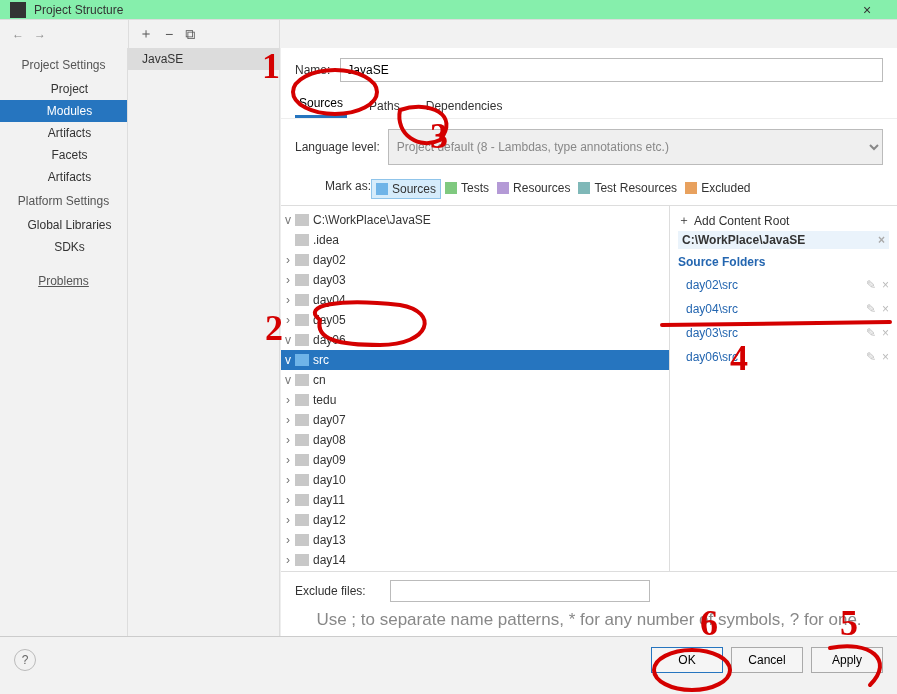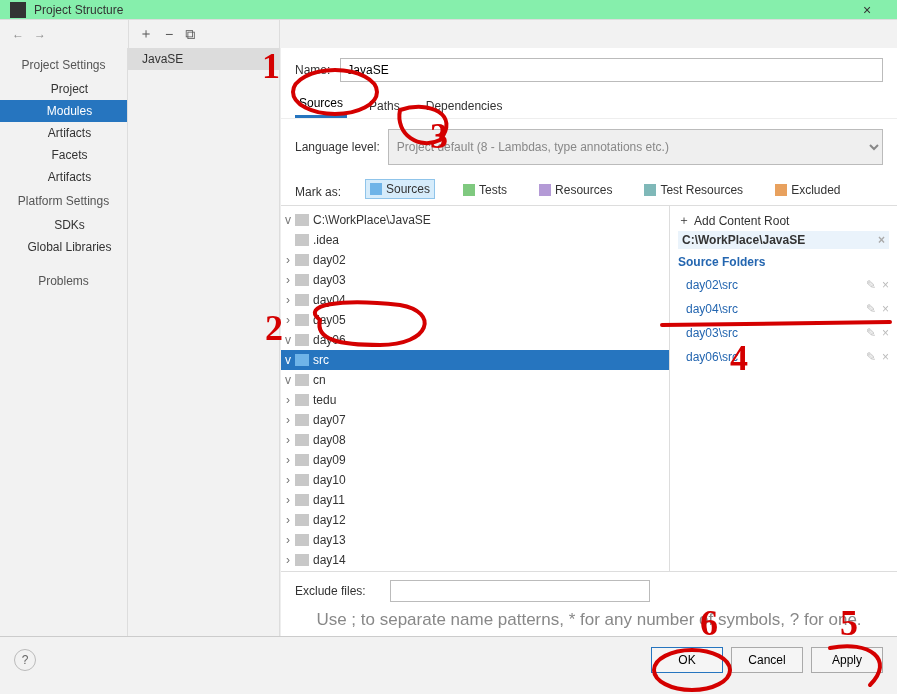--- a/index.html
+++ b/index.html
@@ -38,21 +38,21 @@
   
   .tabs { display: flex; gap: 18px; padding: 0 14px; height: 28px; align-items: flex-end; }
   .tabs .tab { padding: 5px 4px; cursor: pointer; color: #333; }
   .tabs .tab.sel { border-bottom: 3px solid #2675bf; color: #000; }
 
   
   .lang-row { display: flex; align-items: center; padding: 10px 14px 6px; gap: 8px; border-top: 1px solid #eee; }
   .lang-row select { flex: 1; height: 36px; border: 1px solid #bbb; padding: 0 4px; color: #888; }
 
   
-  .mark-row { display: flex; align-items: flex-end; padding: 8px 14px 6px; gap: 24px; flex-wrap: wrap; }
+  .mark-row { display: flex; align-items: flex-start; padding: 8px 14px 6px; gap: 0; flex-wrap: wrap; margin-left: 30px; }
   .mark-row .mk { display: flex; align-items: center; gap: 4px; cursor: pointer; padding: 2px 4px; }
   .mark-row .mk.sources { background: #d6ecfb; border: 1px solid #8fc4ea; }
   .sq { width: 12px; height: 12px; display: inline-block; }
 
   
   .tree-root-row { display: flex; flex: 1; border-top: 1px solid #ddd; border-bottom: 1px solid #ddd; overflow: hidden; }
   .tree { flex: 1; overflow: auto; padding-top: 4px; }
   .content-root { width: 228px; border-left: 1px solid #ddd; padding: 6px 8px; background: #fff; }
   .content-root .cr-head { display:flex; align-items:center; gap:4px; margin-bottom:2px;}
   .content-root .cr-path { font-weight: bold; background:#eaf3fb; padding:2px 4px; margin-bottom:6px; position:relative;}
@@ -112,23 +112,23 @@
 <div class="cols">
 
   <div class="sidebar">
     <div class="heading">Project Settings</div>
     <div class="item">Project</div>
     <div class="item sel">Modules</div>
     <div class="item">Artifacts</div>
     <div class="item">Facets</div>
     <div class="item">Artifacts</div>
     <div class="heading">Platform Settings</div>
+    <div class="item">Global Libraries</div>
     <div class="item">SDKs</div>
-    <div class="item">Global Libraries</div>
-    <div class="heading" style="margin-top:10px;">Problems</div>
+    <div class="heading" style="margin-top:10px;text-decoration:underline;">Problems</div>
   </div>
 
   <div class="modcol">
     <div class="moditem sel">
       <span class="fico folder-blue"></span>
       <span>JavaSE</span>
     </div>
   </div>
 
   <div class="main">

